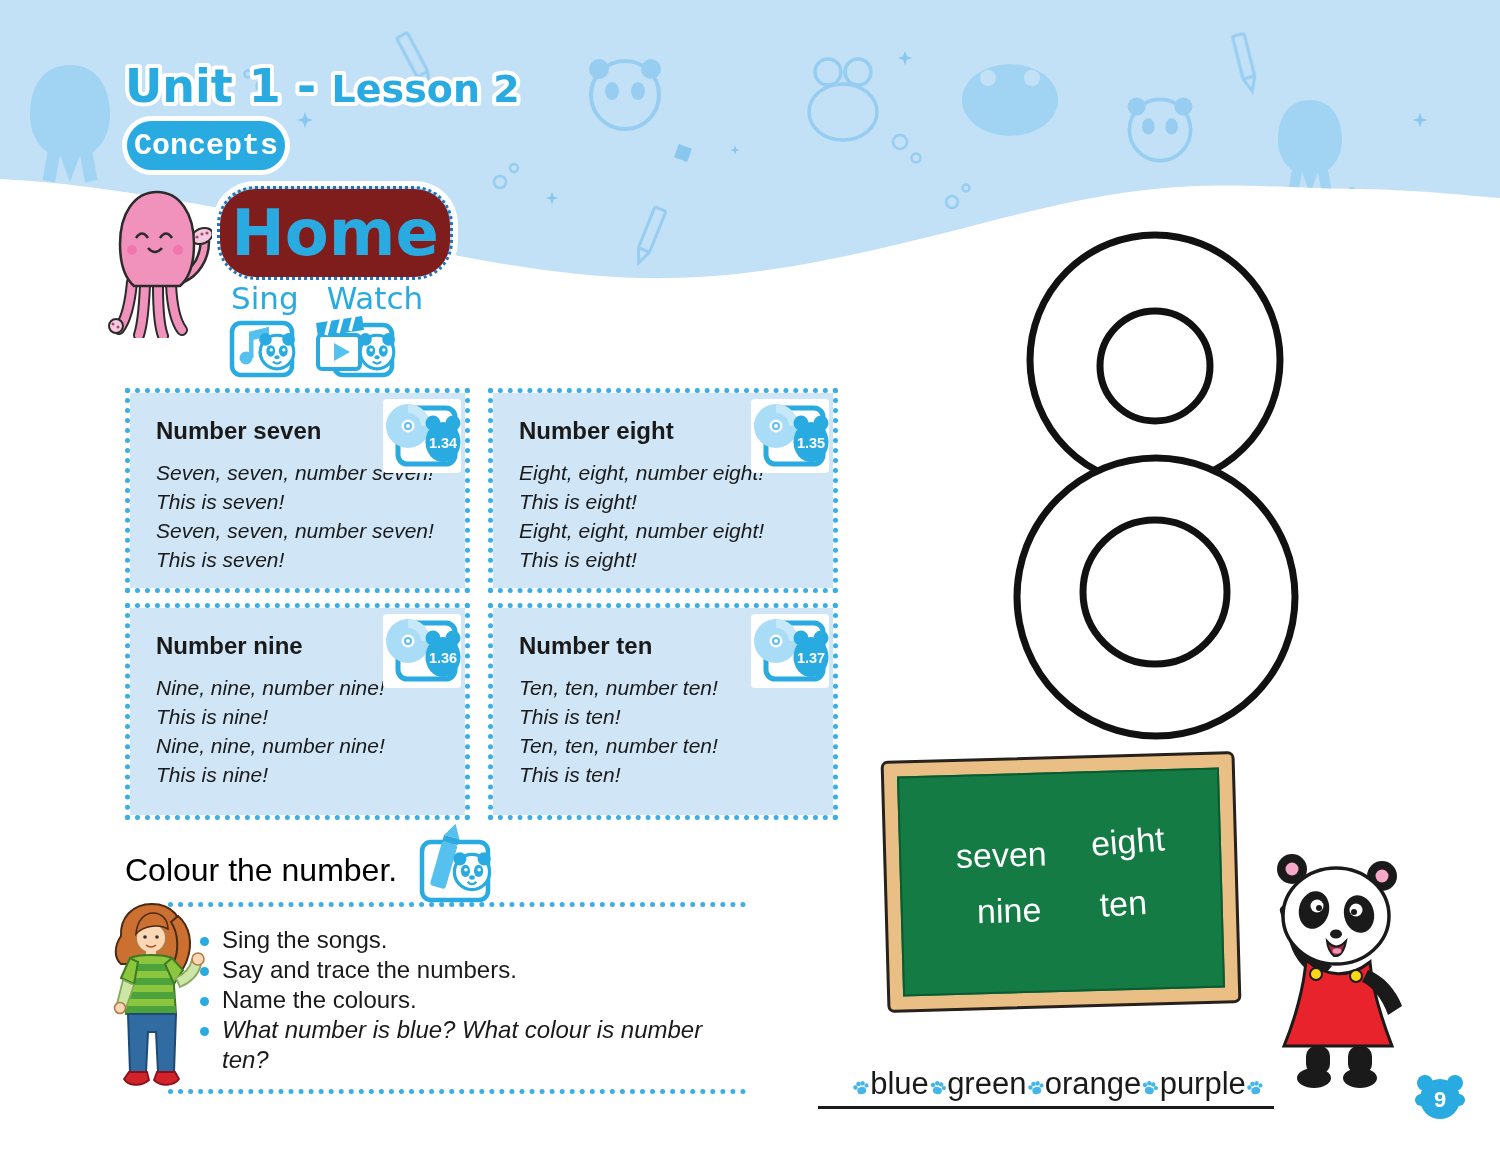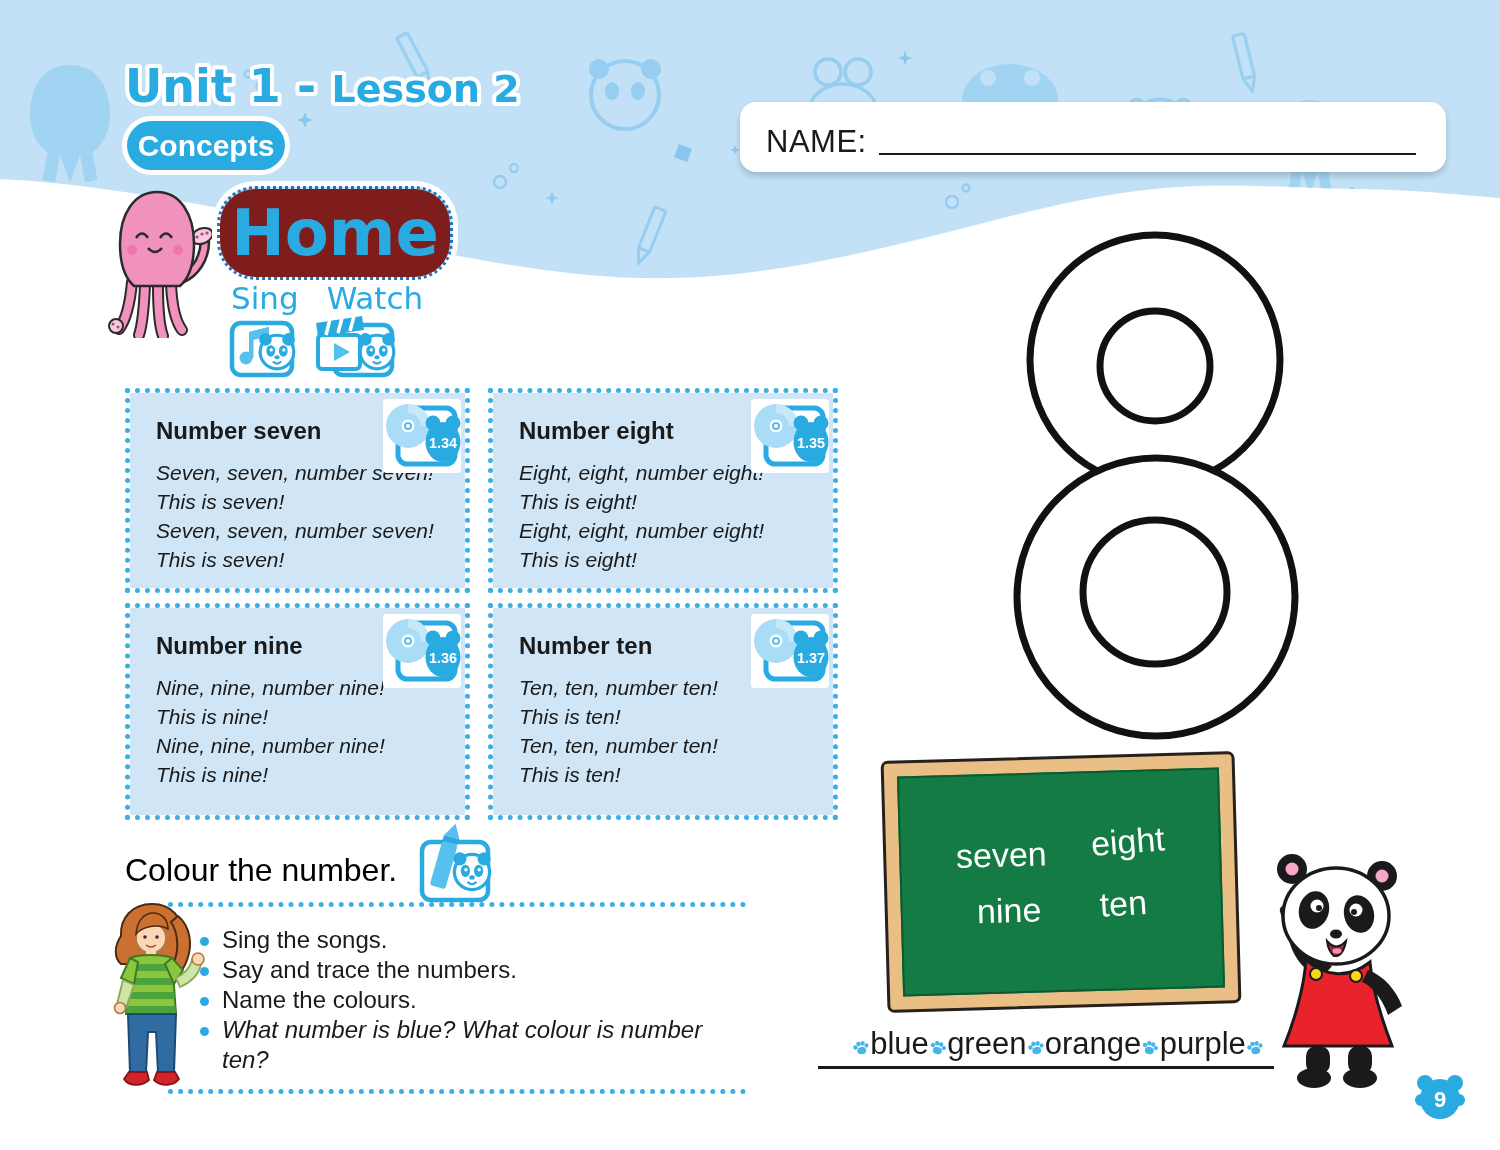--- a/index.html
+++ b/index.html
@@ -8,21 +8,21 @@
   .sr-only{position:absolute;width:1px;height:1px;overflow:hidden;clip:rect(0 0 0 0);}
 
   
   .hdr{position:absolute;left:0;top:0;}
 
   .unit-title-svg{position:absolute;left:115px;top:50px;z-index:3;}
 
   .concepts-pill{position:absolute;left:127px;top:121px;width:158px;height:49px;z-index:3;
     background:#29ABE2;border-radius:26px;box-shadow:0 0 0 5px #fff;
     display:flex;align-items:center;justify-content:center;
-    color:#fff;font-weight:bold;font-size:30px;font-family:Liberation Sans, sans-serif;}
+    color:#fff;font-weight:bold;font-size:30px;font-family:Liberation Mono, monospace;}
 
   .name-box{position:absolute;left:740px;top:102px;width:706px;height:70px;z-index:3;
     background:#fff;border-radius:16px;box-shadow:0 4px 6px rgba(0,0,0,.18);
     display:flex;align-items:flex-end;padding:0 26px 12px 26px;box-sizing:border-box;}
   .name-label{font-size:31px;letter-spacing:.5px;color:#1A1A1A;}
   .name-line{flex:1;border-bottom:2.5px solid #1A1A1A;margin:0 4px 5px 12px;height:1px;}
 
   .octopus{position:absolute;left:92px;top:186px;z-index:4;}
 
   .home-cloud{position:absolute;left:217px;top:186px;width:230px;height:88px;z-index:4;
@@ -68,21 +68,21 @@
     box-sizing:border-box;position:relative;}
   .board-row{position:absolute;left:0;right:0;display:flex;justify-content:center;
     color:#fff;font-size:34px;}
   .board-row1{top:60px;gap:44px;}
   .board-row2{top:116px;gap:58px;}
   .w-eight{transform:translateY(-10px) rotate(-3deg);}
   .w-ten{transform:translateY(-4px) rotate(-2deg);}
 
   .panda{position:absolute;left:1242px;top:836px;z-index:3;}
 
-  .colour-words{position:absolute;left:818px;top:1026px;width:456px;z-index:2;
+  .colour-words{position:absolute;left:818px;top:1066px;width:456px;z-index:2;
     display:flex;align-items:flex-end;justify-content:space-between;
     border-bottom:3px solid #1A1A1A;padding:0 10px 4px 34px;box-sizing:border-box;}
   .colour-word{font-size:31px;color:#1A1A1A;}
   .paw{flex:0 0 auto;margin:0 0 6px 0;}
   .paw:nth-of-type(odd){transform:rotate(-14deg);}
   .paw:nth-of-type(even){transform:rotate(12deg);}
 
   .page-badge{position:absolute;left:1412px;top:1070px;z-index:4;}
 </style>
 </head>
@@ -184,24 +184,20 @@
     <text x="10" y="52" font-family="DejaVu Sans, sans-serif" font-weight="bold" fill="#29ABE2" stroke="#ffffff" stroke-width="8" paint-order="stroke" stroke-linejoin="round">
       <tspan font-size="46">Unit 1 -</tspan>
       <tspan font-size="38" dx="10">Lesson 2</tspan>
     </text>
   </svg>
 
   <div class="concepts-pill">
     <span>Concepts</span>
   </div>
 
-  <div class="name-box">
-    <span class="name-label">NAME:</span>
-    <div class="name-line"></div>
-  </div>
 
   <svg class="octopus" width="130" height="152" viewBox="0 0 130 152">
     <g stroke-linecap="round" fill="none">
       <g stroke="#2B2B2B" stroke-width="12">
         <path d="M40,96 C38,118 34,134 27,143"></path>
         <path d="M53,99 C52,122 50,140 47,149"></path>
         <path d="M66,100 C66,124 68,142 71,150"></path>
         <path d="M79,98 C80,120 84,136 90,144"></path>
       </g>
       <g stroke="#F192BD" stroke-width="8">

